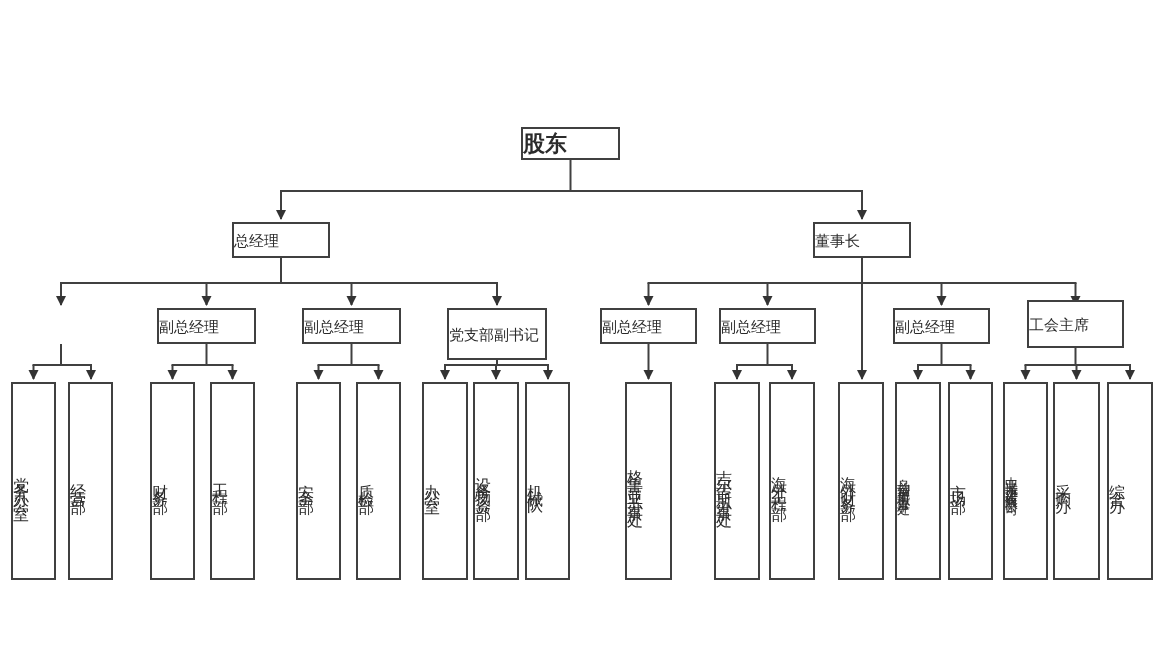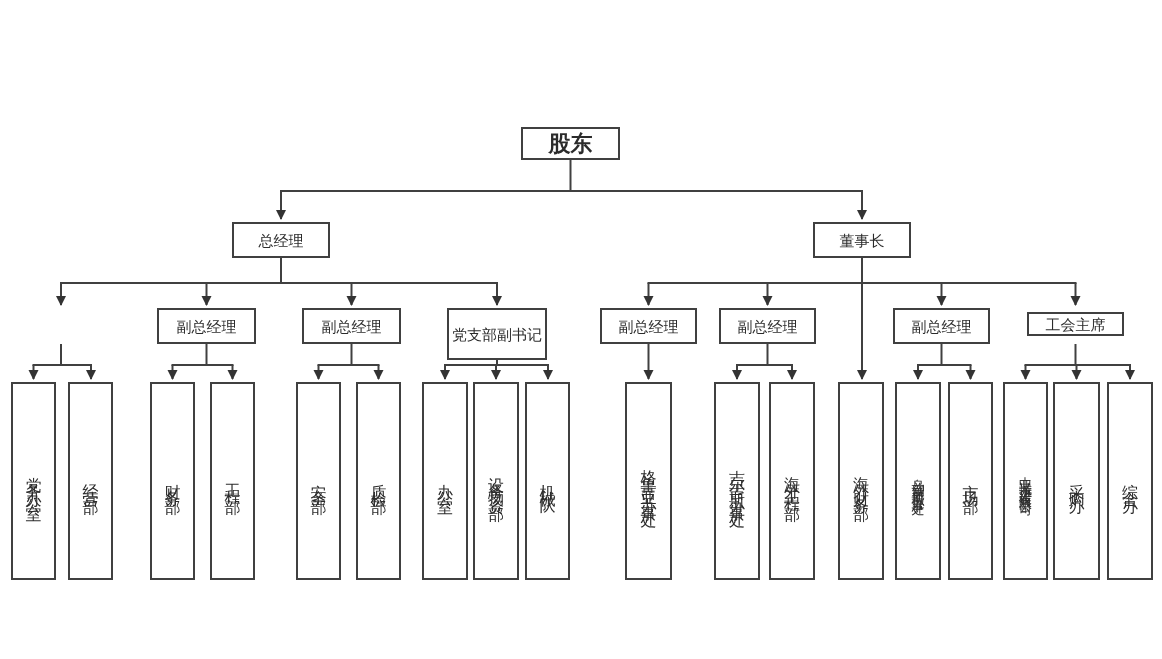--- a/index.html
+++ b/index.html
@@ -17,21 +17,21 @@
     width: 1162px; height: 659px;
     pointer-events: none;
   }
   .node {
     position: absolute;
     box-sizing: border-box;
     background: #ffffff;
     border: 2px solid #404040;
     display: flex;
     align-items: center;
-    justify-content: center;
+    justify-content: flex-start;
     color: #2b2b2b;
     font-size: 15px;
     line-height: 1;
     text-align: center;
     white-space: nowrap;
   }
   .node.root {
     font-size: 22px;
     font-weight: 700;
   }
@@ -142,21 +142,21 @@
 
   <div class="node" style="left:600px;top:308px;width:97px;height:36px">
     <span>副总经理</span>
   </div>
   <div class="node" style="left:719px;top:308px;width:97px;height:36px">
     <span>副总经理</span>
   </div>
   <div class="node" style="left:893px;top:308px;width:97px;height:36px">
     <span>副总经理</span>
   </div>
-  <div class="node" style="left:1027px;top:312px;width:97px;height:24px">
+  <div class="node" style="left:1027px;top:300px;width:97px;height:48px">
     <span>工会主席</span>
   </div>
 
   <div class="node v" style="left:11px;top:382px;width:45px;height:198px">
     <span>党务办公室</span>
   </div>
   <div class="node v" style="left:68px;top:382px;width:45px;height:198px">
     <span>经营部</span>
   </div>
   <div class="node v" style="left:150px;top:382px;width:45px;height:198px">

